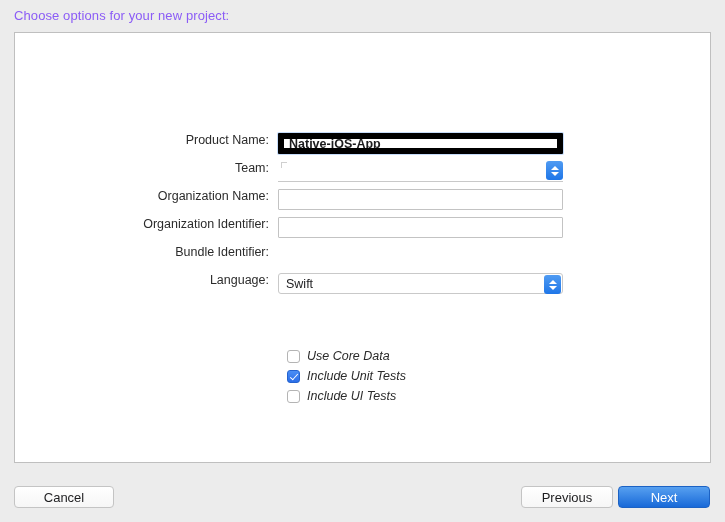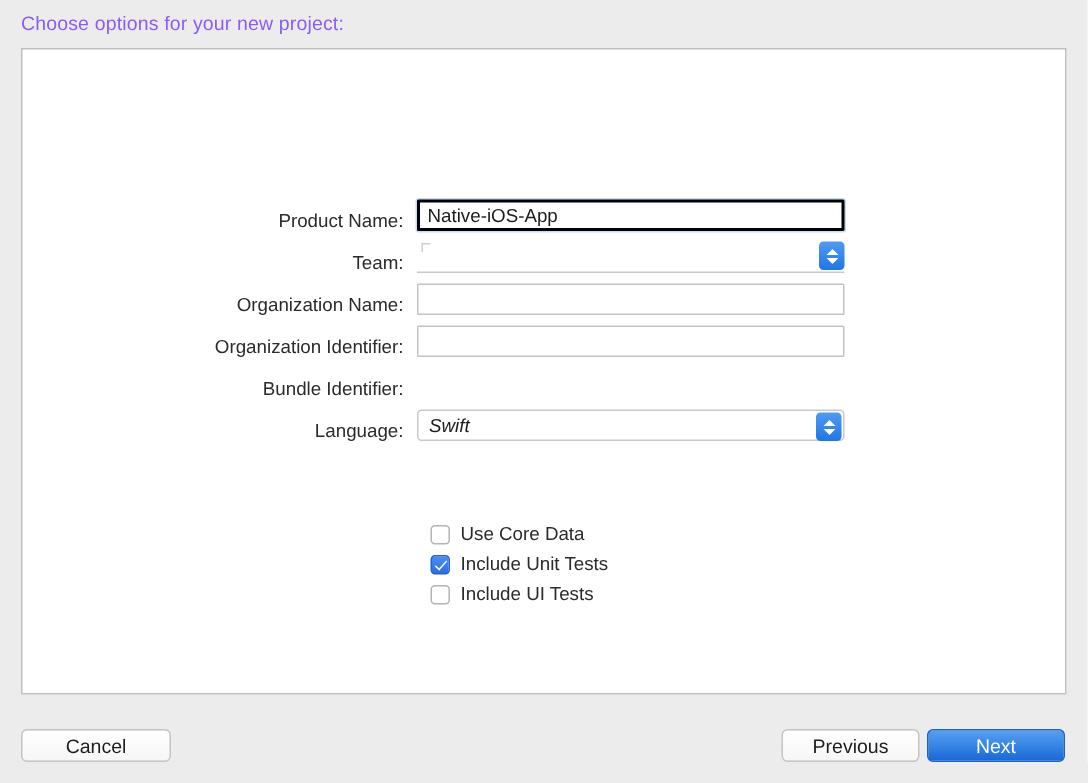--- a/index.html
+++ b/index.html
@@ -40,21 +40,21 @@
 
   
   #options-form {
     position: absolute;
     left: 0;
     top: 100px;
     width: 100%;
   }
   .form-row {
     display: flex;
-    align-items: flex-end;
+    align-items: flex-start;
     height: 21px;
     margin-bottom: 7px;
   }
   .row-label {
     width: 263px;
     text-align: right;
     padding-right: 9px;
     font-size: 12.5px;
     color: #2b2b2b;
     box-sizing: border-box;
@@ -74,39 +74,39 @@
     border: 1px solid #c3c3c3;
     background: #ffffff;
     font-family: "Liberation Sans", sans-serif;
     font-size: 12.5px;
     color: #1d1d1f;
     padding: 0 5px;
     border-radius: 1px;
     outline: none;
   }
   .text-field.focused {
-    border: 2px solid #000000;
+    border: 6px solid #000000;
     box-shadow: 0 0 0 1px rgba(91,155,240,0.35);
+    font-weight: bold;
   }
 
   
   .popup {
     width: 100%;
     height: 21px;
     box-sizing: border-box;
     position: relative;
     background: #ffffff;
     border: 1px solid #c9c9c9;
     border-radius: 3px;
     display: flex;
     align-items: center;
     padding-left: 7px;
     font-size: 12.5px;
     color: #1d1d1f;
-    font-style: italic;
   }
   .popup.borderless {
     border: none;
     border-bottom: 1px solid #c9c9c9;
     border-radius: 0;
     background: transparent;
   }
   .popup .ghost-tick {
     position: absolute;
     left: 3px;
@@ -177,20 +177,21 @@
     width: 3px;
     height: 7px;
     border: solid #ffffff;
     border-width: 0 1.7px 1.7px 0;
     transform: rotate(42deg);
   }
   .check-label {
     font-size: 12.5px;
     color: #2b2b2b;
     white-space: nowrap;
+    font-style: italic;
   }
 
   
   #footer-bar {
     position: absolute;
     left: 0;
     top: 482px;
     width: 725px;
     height: 40px;
   }

